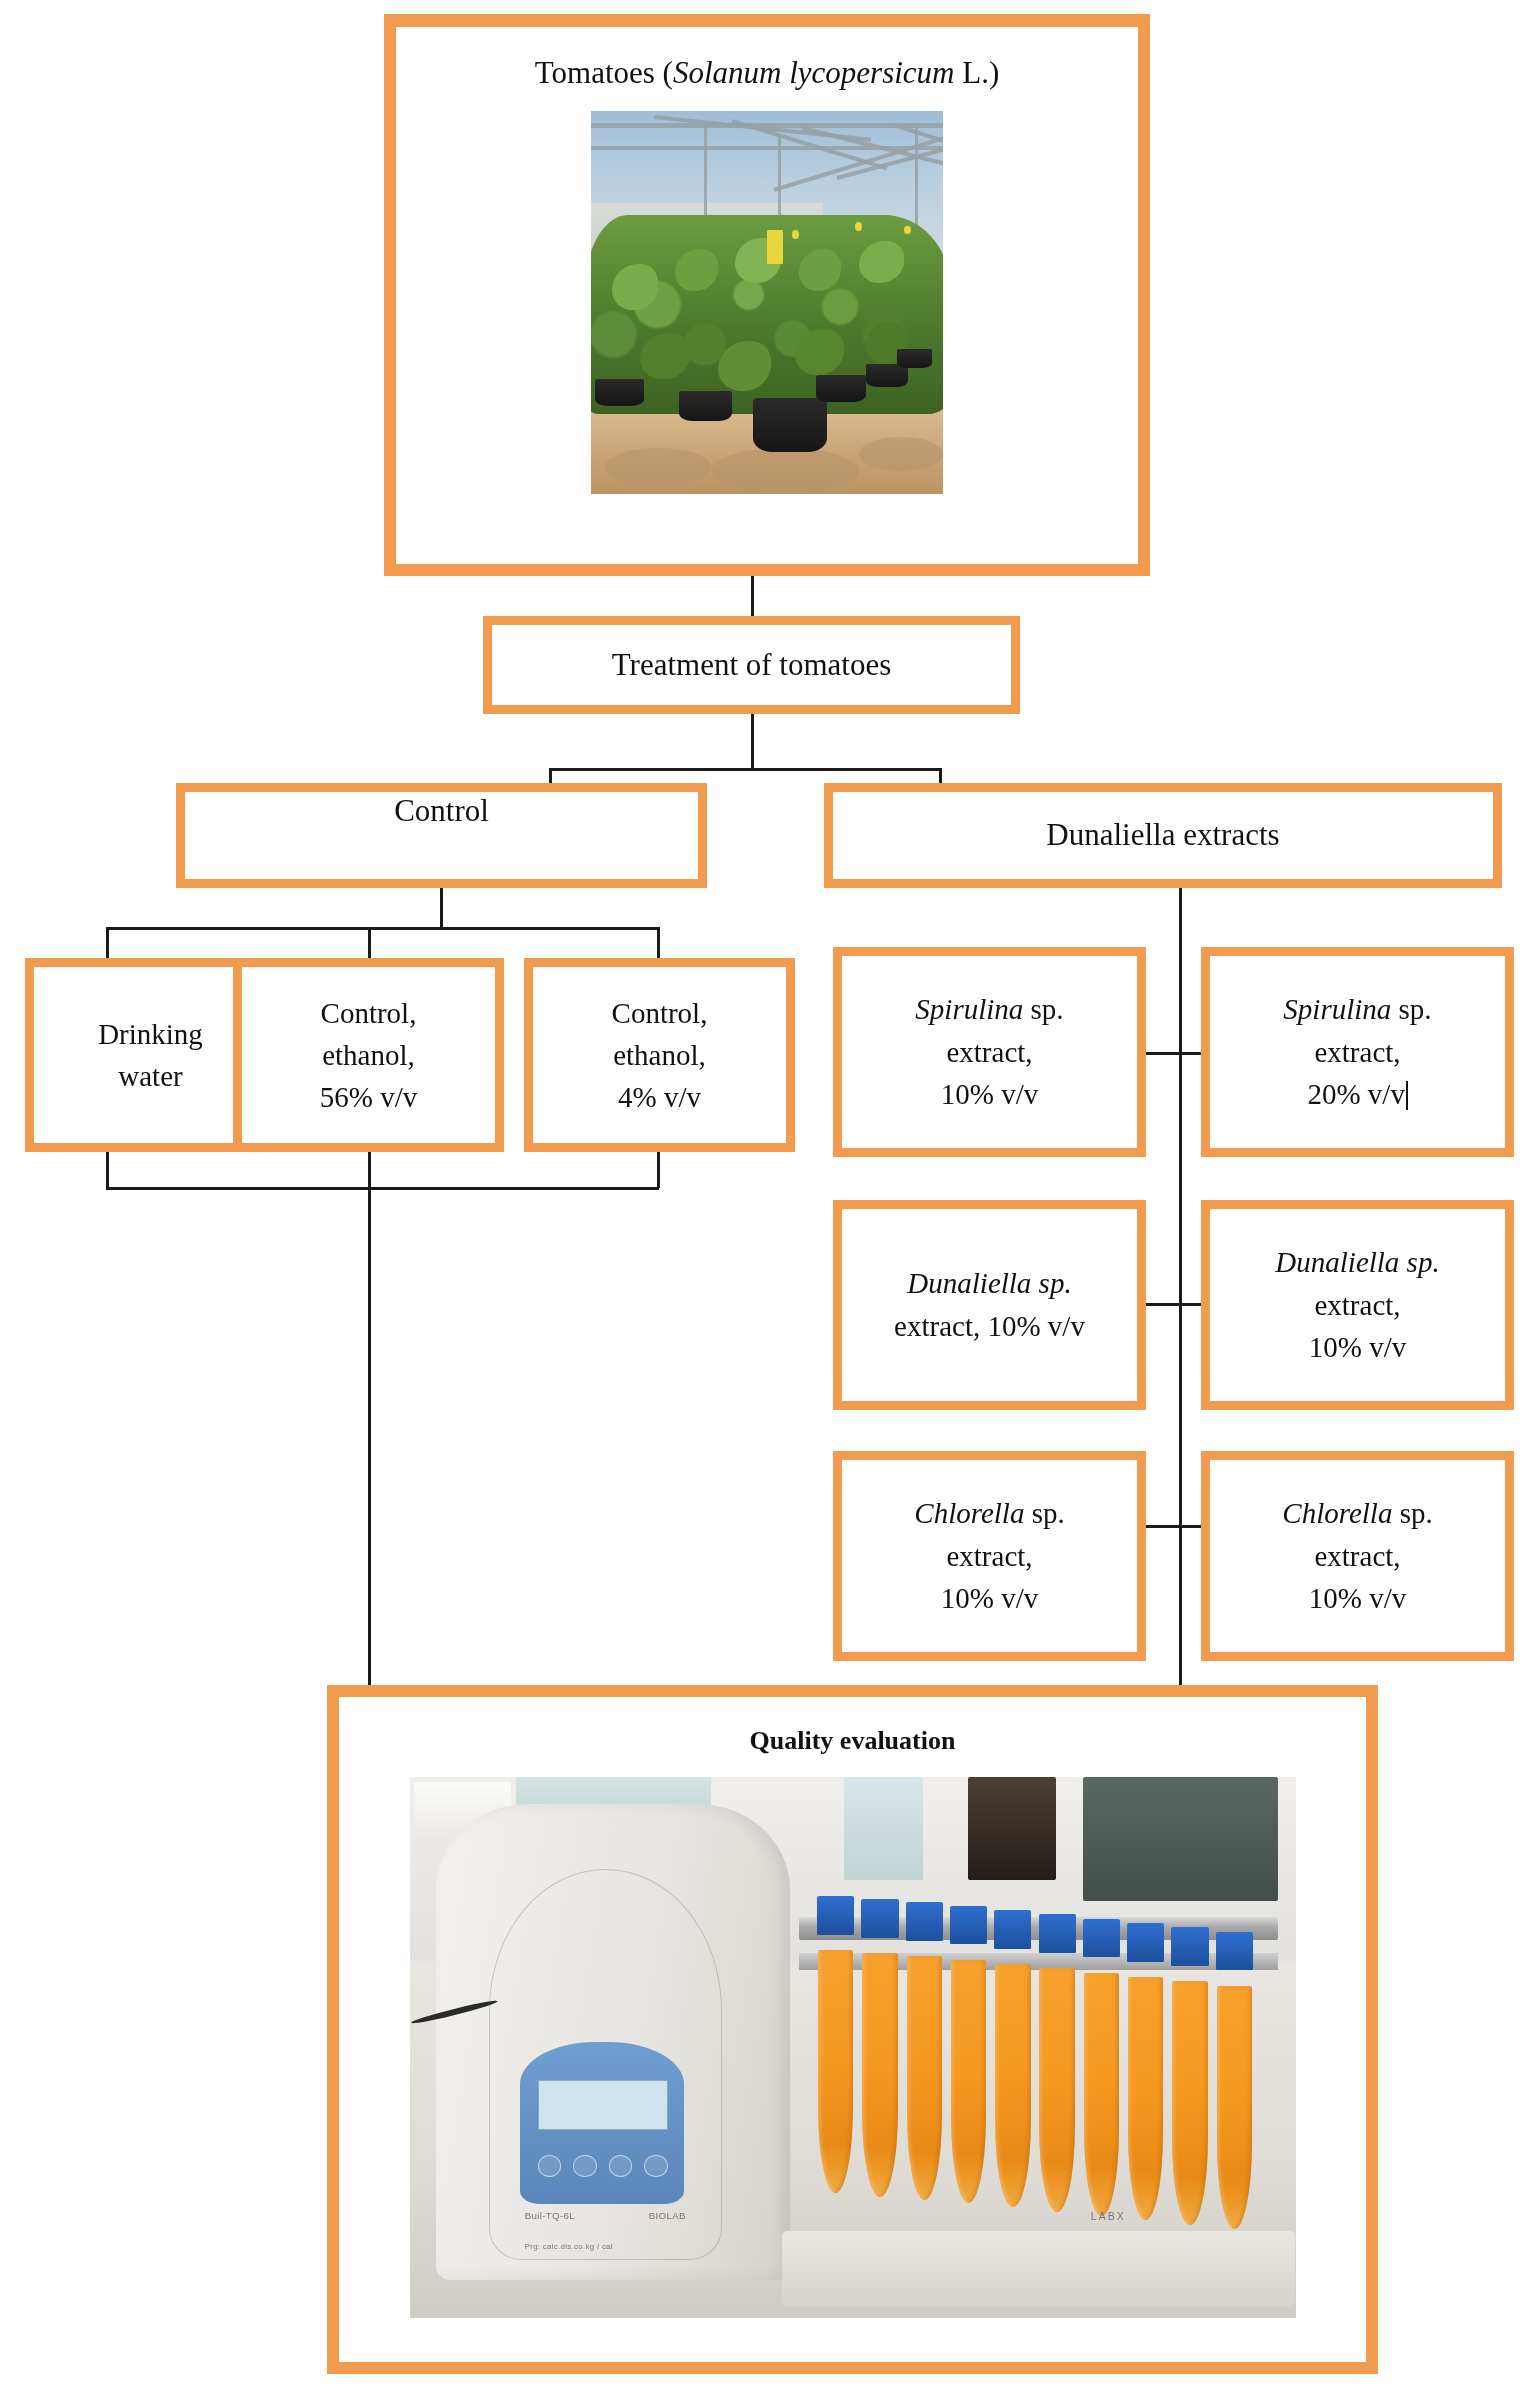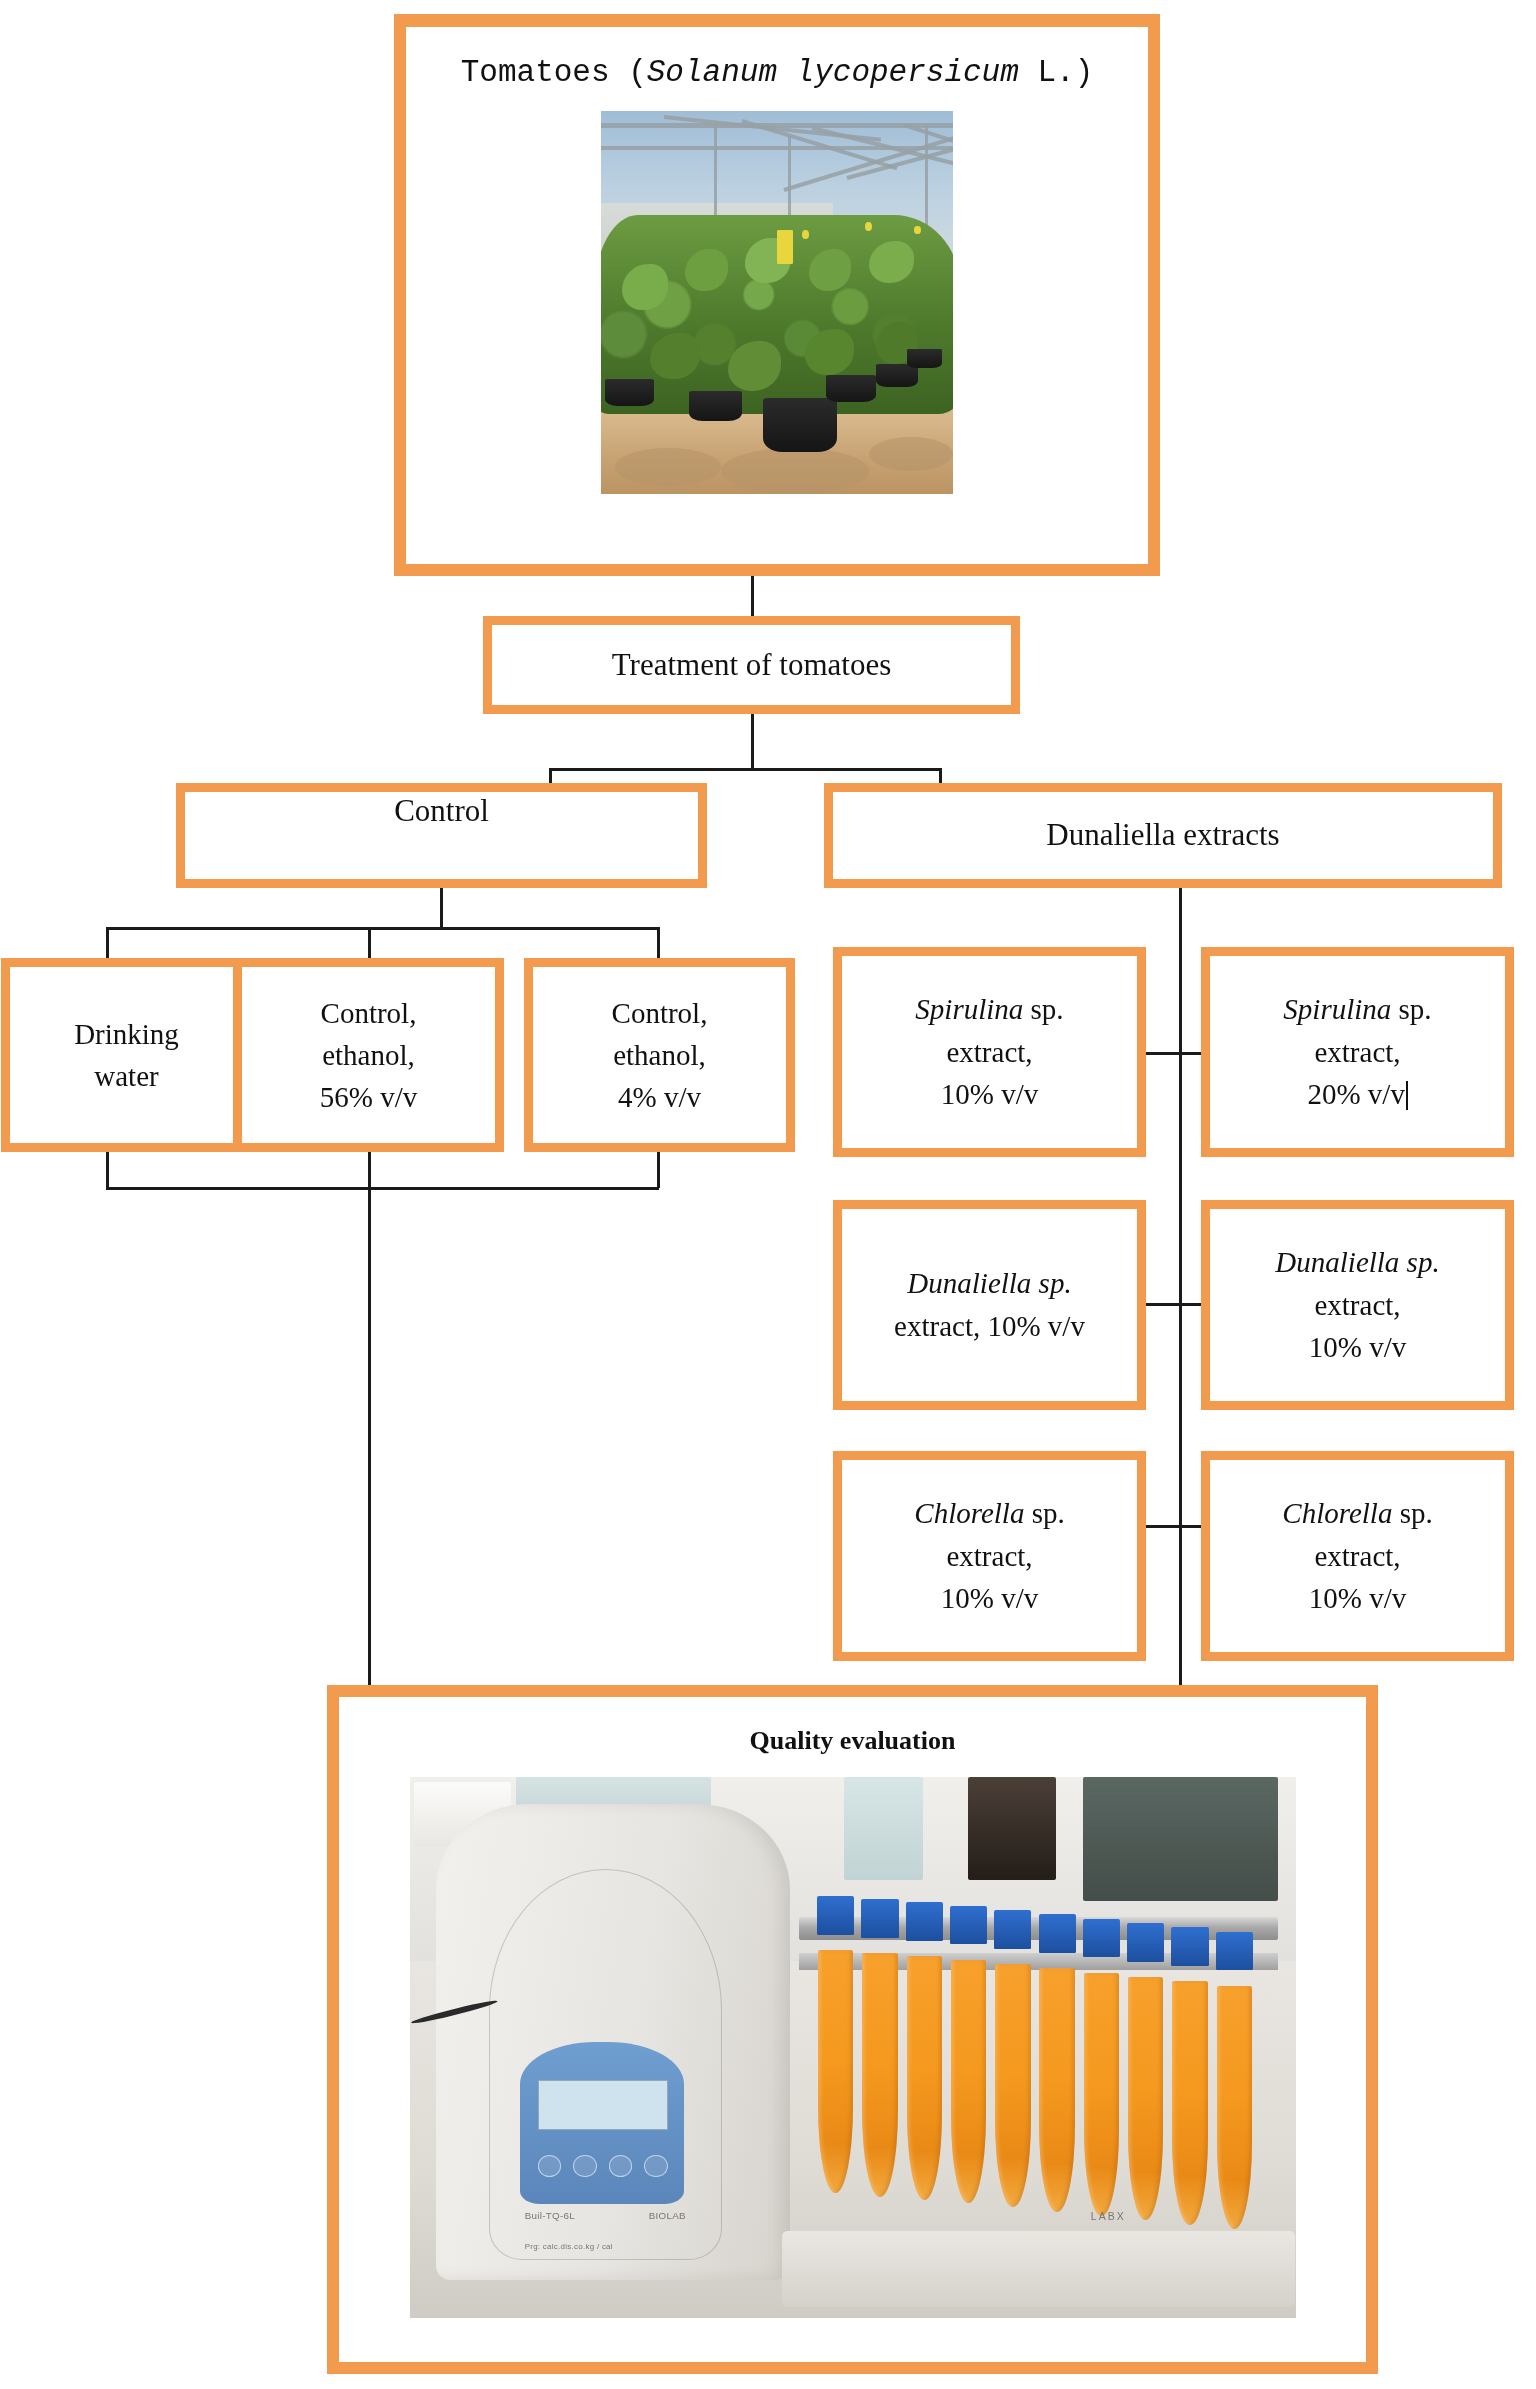--- a/index.html
+++ b/index.html
@@ -43,21 +43,21 @@
   .obox.thin > .inner { border-width: 2.6px; }
 
   .box-title {
     width: 100%;
     text-align: center;
     line-height: 1.25;
   }
 
   
   #box-tomatoes {
-    left: 394px; top: 14.4px; width: 766px; height: 562px; font-family: Liberation Mono, monospace;
+    left: 384px; top: 14.4px; width: 766px; height: 562px;
   }
   #box-tomatoes > .inner { justify-content: flex-start; padding-top: 27.5px; }
   #box-tomatoes .box-title { font-size: 31px; }
 
   #box-treatment {
     left: 483px; top: 616px; width: 537px; height: 98px;
   }
   #box-treatment > .inner { justify-content: center; }
   #box-treatment .box-title { font-size: 31px; }
 
@@ -72,21 +72,21 @@
   }
   #box-microalgae > .inner { justify-content: center; }
   #box-microalgae .box-title { font-size: 31px; }
 
   .ctrl-sub {
     top: 958px; height: 194px;
   }
   .ctrl-sub > .inner { justify-content: center; padding: 0 9.2px; }
   .ctrl-sub .box-title { font-size: 29px; line-height: 1.45; }
 
-  #box-water   { left: 1px;  width: 251px; }
+  #box-water   { left: 25px;  width: 251px; }
   #box-eth2    { left: 233px; width: 271px; }
   #box-eth4    { left: 524px; width: 271px; }
 
   .alga {
     height: 210px;
   }
   .alga > .inner { justify-content: center; padding: 0 13px; }
   .alga .box-title { font-size: 29px; line-height: 1.48; }
 
   #box-spir10 { left: 833px; top: 947px; width: 313px; }

